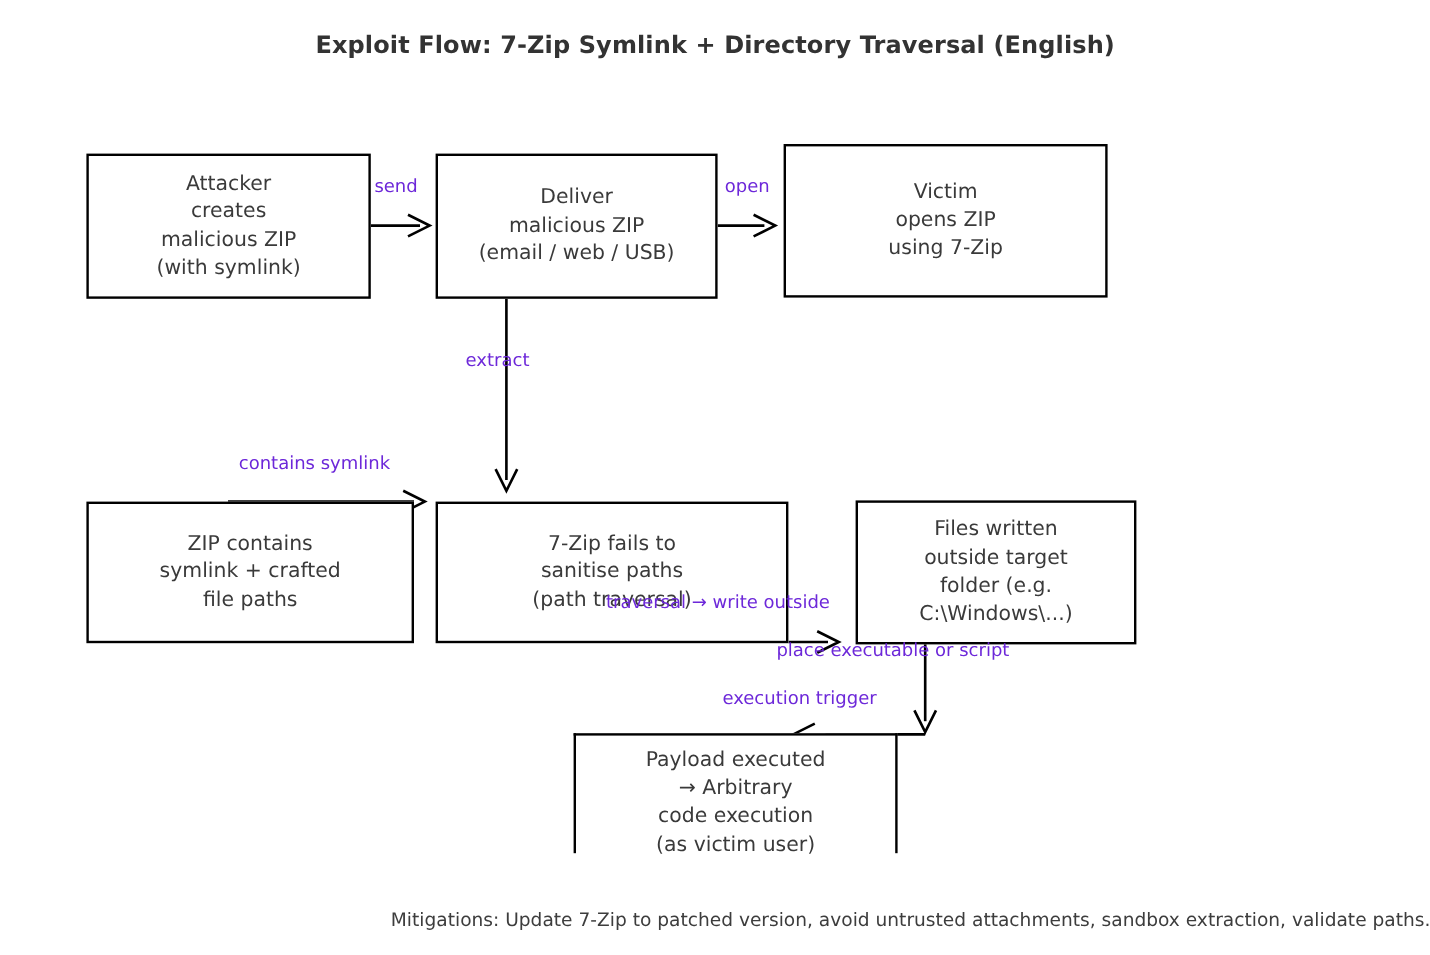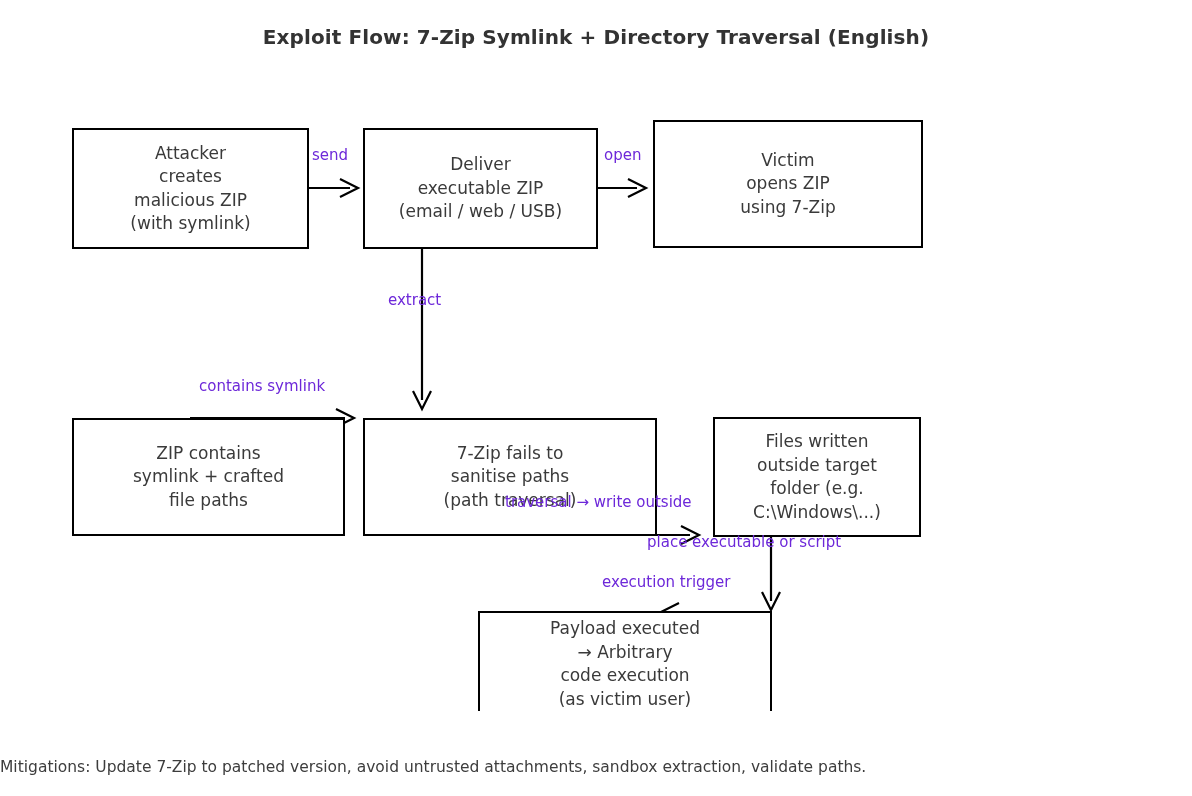--- a/index.html
+++ b/index.html
@@ -24,21 +24,21 @@
     font-size: 20px;
     font-weight: bold;
     color: #333333;
     letter-spacing: 0.1px;
   }
 
   .footer {
     position: absolute;
     left: 0; top: 758px;
     width: 1192px;
-    text-align: left;
+    text-align: right;
     font-size: 15.5px;
     color: #3d3d3d;
   }
 
   .node {
     position: absolute;
     border: 2.5px solid #000000;
     background: #ffffff;
     display: flex;
     align-items: center;
@@ -122,21 +122,21 @@
 
   <div class="node" style="left:72px; top:128px; width:237px; height:121px;">
     <span>Attacker
 creates
 malicious ZIP
 (with symlink)</span>
   </div>
 
   <div class="node" style="left:363px; top:128px; width:235px; height:121px;">
     <span>Deliver
-executable ZIP
+malicious ZIP
 (email / web / USB)</span>
   </div>
 
   <div class="node" style="left:653px; top:120px; width:270px; height:128px;">
     <span>Victim
 opens ZIP
 using 7-Zip</span>
   </div>
 
   <div class="node" style="left:72px; top:418px; width:273px; height:118px;">
@@ -144,28 +144,28 @@
 symlink + crafted
 file paths</span>
   </div>
 
   <div class="node" style="left:363px; top:418px; width:294px; height:118px;">
     <span>7-Zip fails to
 sanitise paths
 (path traversal)</span>
   </div>
 
-  <div class="node" style="left:713px; top:417px; width:208px; height:120px;">
+  <div class="node" style="left:713px; top:417px; width:234px; height:120px;">
     <span>Files written
 outside target
 folder (e.g.
 C:\Windows\...)</span>
   </div>
 
-  <div class="node no-bottom" style="left:478px; top:611px; width:294px; height:100px; align-items:flex-end; padding-top:14px;">
+  <div class="node no-bottom" style="left:478px; top:611px; width:270px; height:100px; align-items:center; padding-top:14px;">
     <span>Payload executed
 → Arbitrary
 code execution
 (as victim user)</span>
   </div>
 
   <div class="edge-label" style="left:312px; top:146px;">send</div>
 
   <div class="edge-label" style="left:604px; top:146px;">open</div>
 

